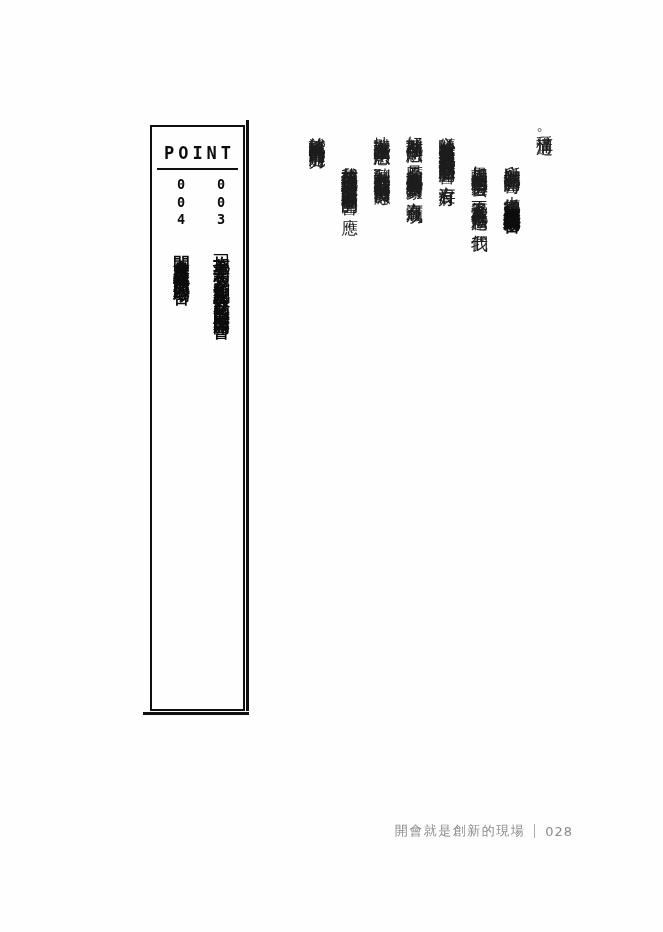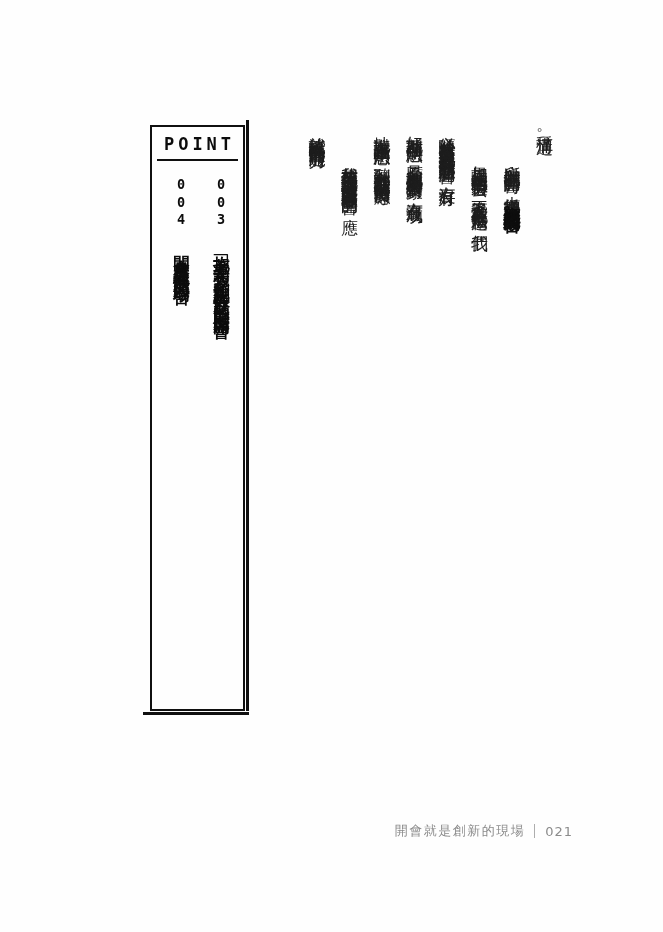--- a/index.html
+++ b/index.html
@@ -59,21 +59,21 @@
   .point-box::after {
     content: "";
     position: absolute;
     left: -9px;
     right: -6px;
     bottom: -6px;
     height: 3px;
     background: #101010;
   }
   .point-header {
-    margin-top: 7px;
+    margin-top: 16px;
     text-align: center;
     font-family: "DejaVu Sans Mono", monospace;
     font-weight: 700;
     font-size: 17px;
     letter-spacing: 4px;
     text-indent: 4px;
     color: #0c0c0c;
   }
   .point-rule {
     margin: 5px 5px 0 5px;
@@ -152,16 +152,16 @@
     <div class="point-rule"></div>
     <div class="point-entries">
         <div class="point-entry"><span class="pt-num">003</span><span class="pt-text">抱著「要和大家一起創造出些什麼」的態度出席開會</span></div>
         <div class="point-entry"><span class="pt-num">004</span><span class="pt-text">開會是磨練溝通能力的場合</span></div>
       </div>
   </div>
 
   <div class="footer">
     <span class="footer-title">開會就是創新的現場</span>
     <span class="footer-divider"></span>
-    <span class="footer-page">021</span>
+    <span class="footer-page">028</span>
   </div>
 
 </div>
 
 </body></html>

